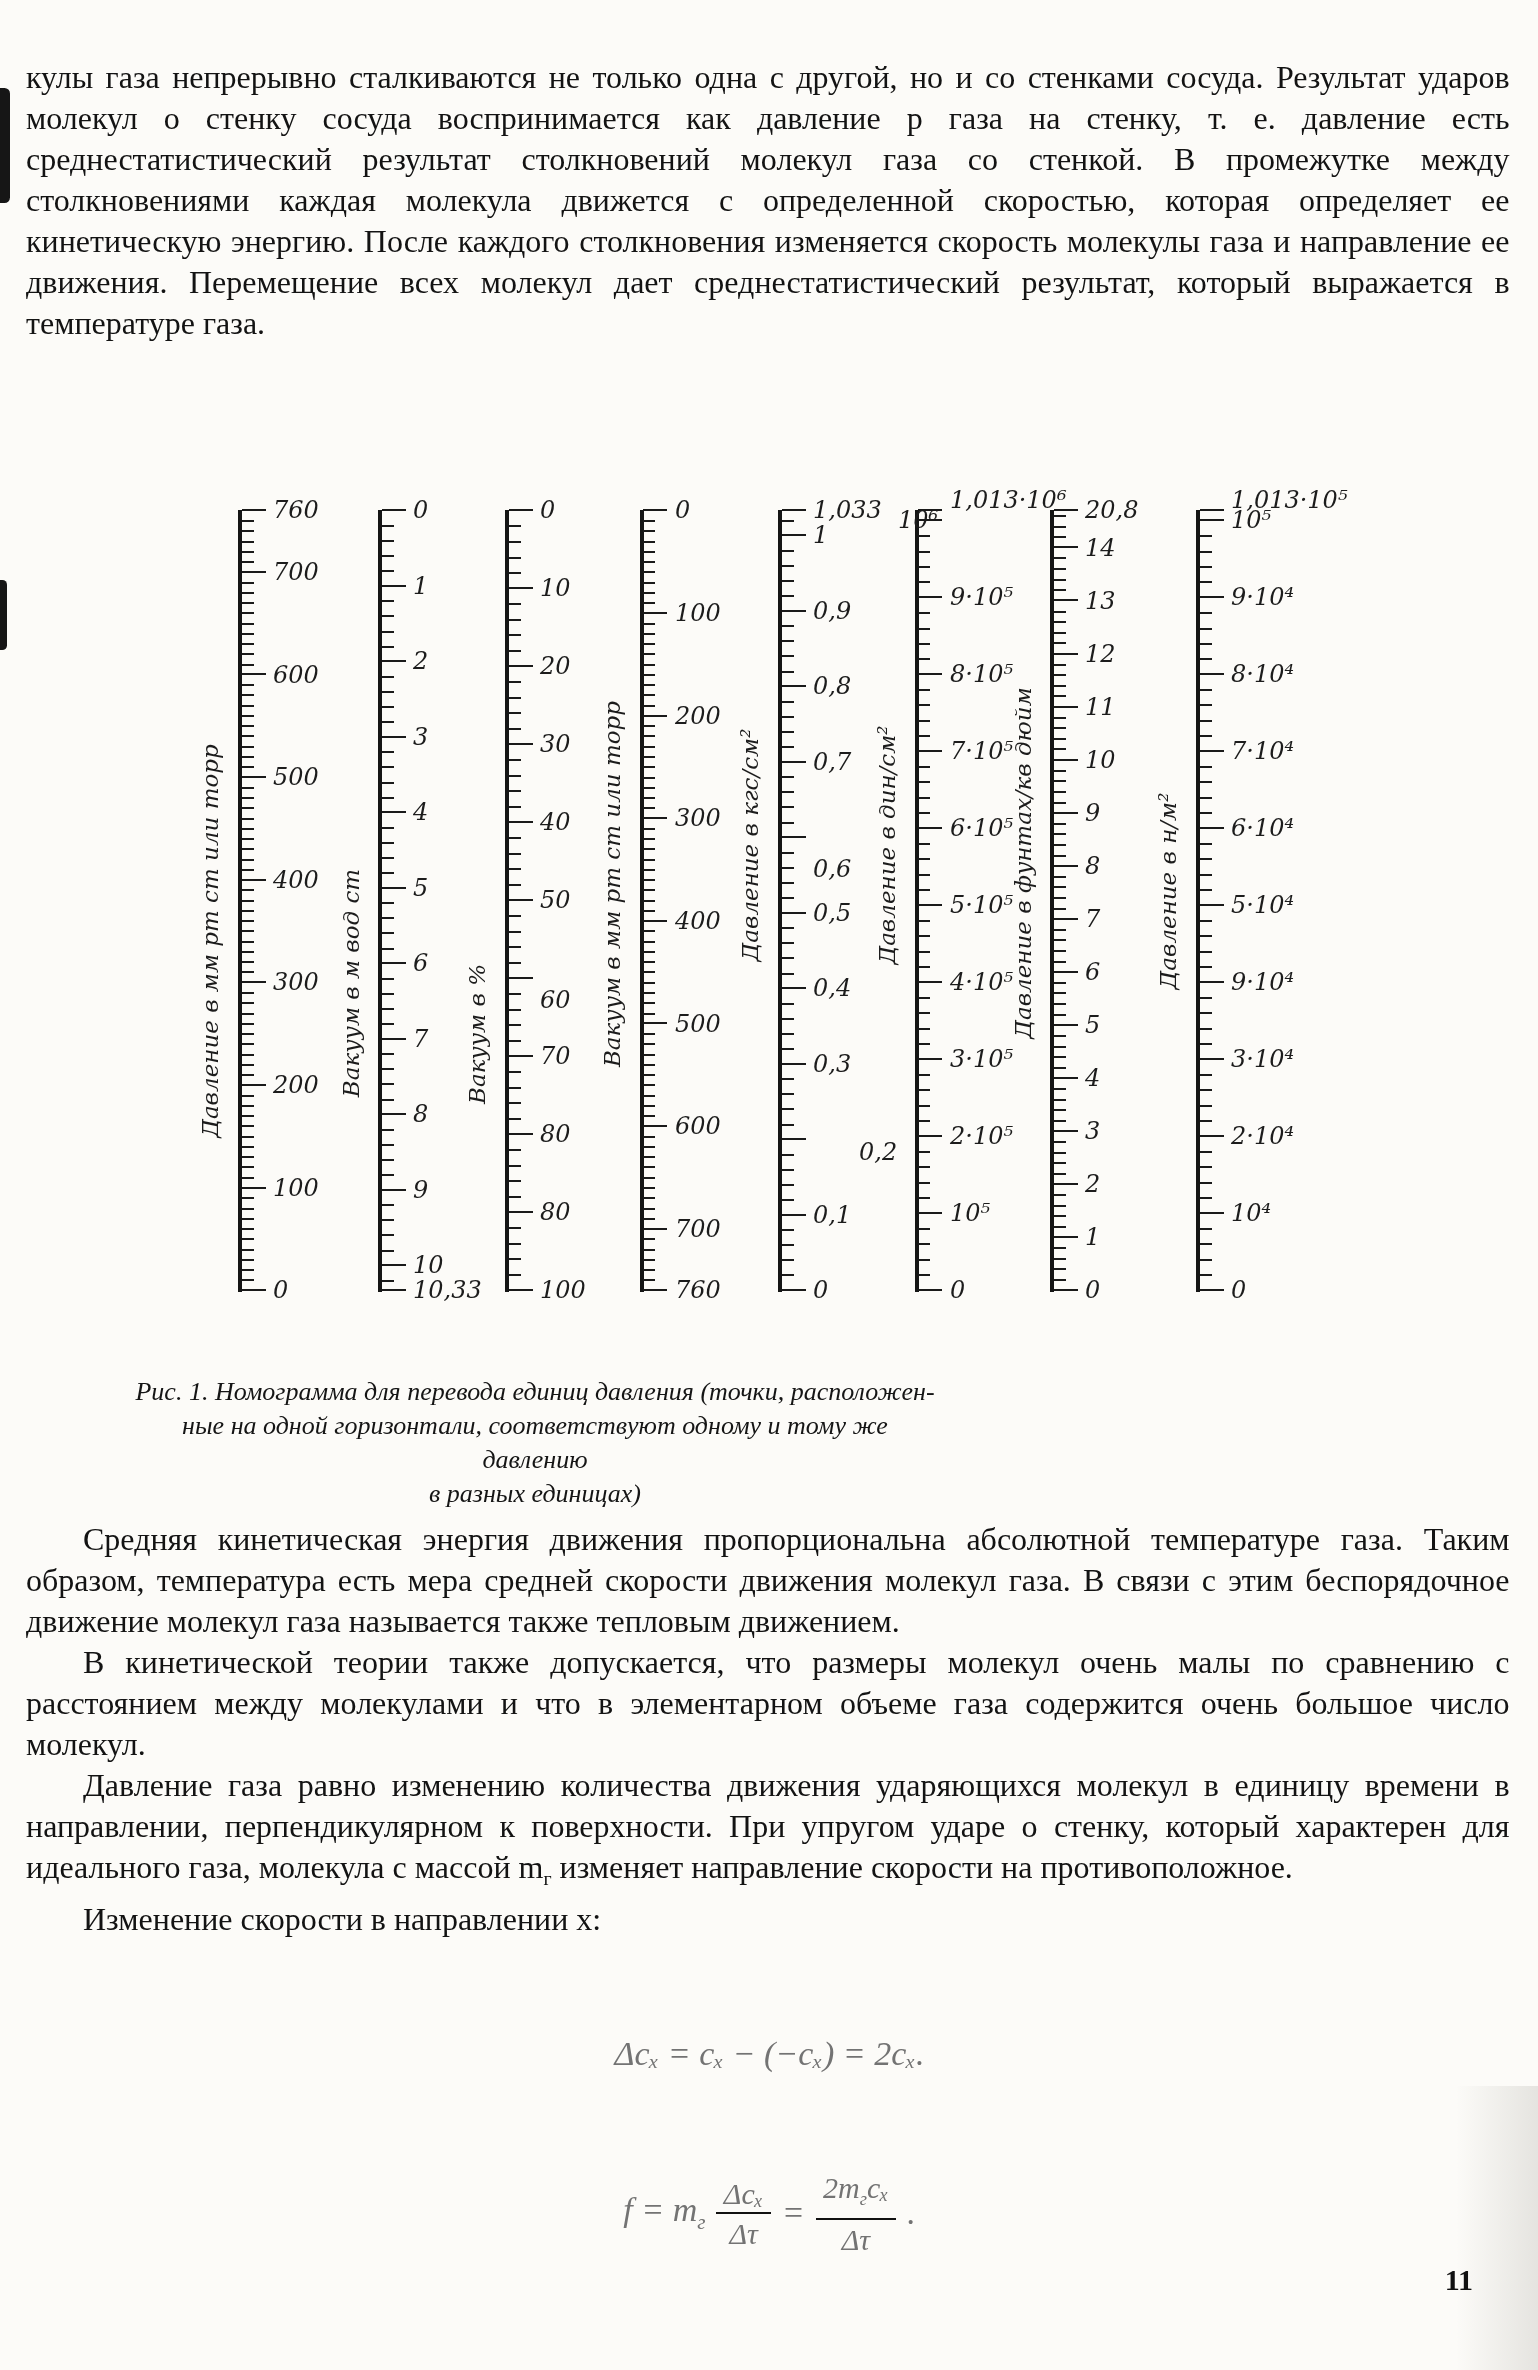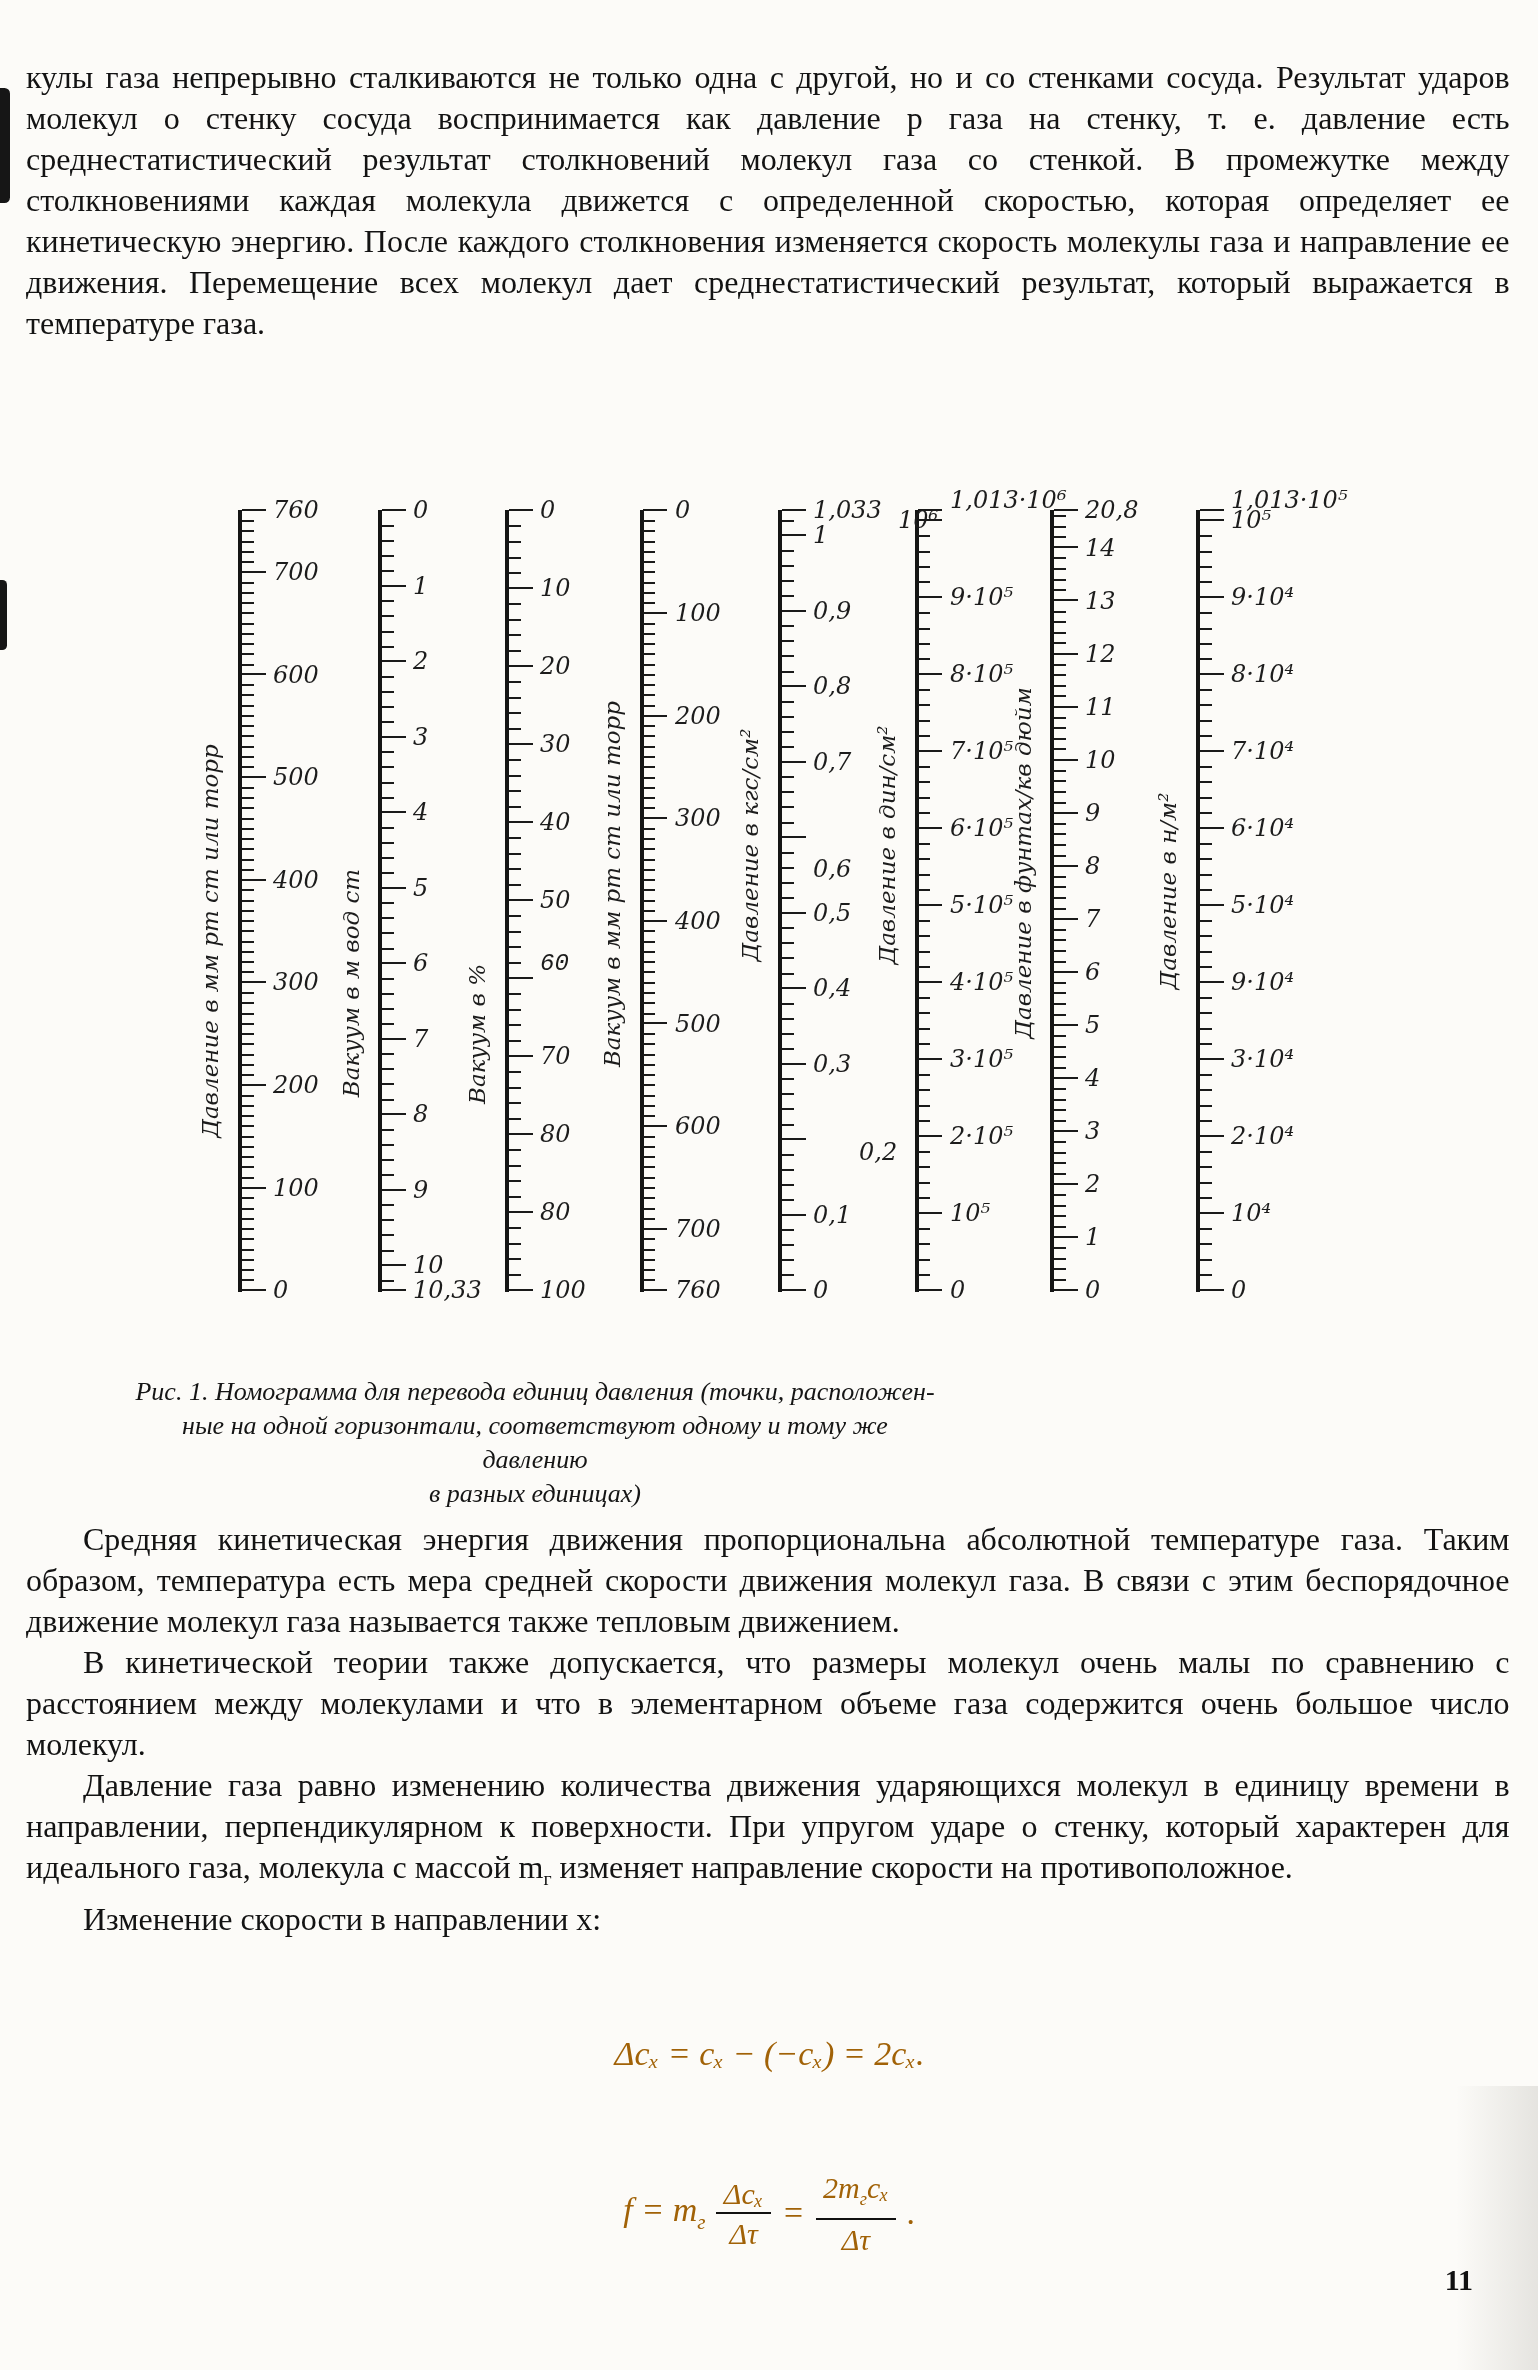--- a/index.html
+++ b/index.html
@@ -39,21 +39,21 @@
   
   #caption{
     position:absolute;left:129px;width:812px;top:1375px;
     text-align:center;font-style:italic;font-size:26px;line-height:34px;
     color:#151515;
   }
   
   .formula{
     position:absolute;left:0;width:1539px;
     display:flex;justify-content:center;align-items:center;
-    font-style:italic;font-size:34px;color:#a16207;
+    font-style:italic;font-size:34px;color:#737373;
     font-family:"Liberation Serif",serif;
   }
   #formula1{top:2035px;}
   #formula2{top:2171px;gap:11px;}
   .frac{display:inline-flex;flex-direction:column;align-items:center;font-size:30px;line-height:33px;}
   .frac .num{border-bottom:2.3px solid #111;padding:0 7.4px 2.8px 7.4px;}
   .frac .den{padding-top:2.8px;}
   sub{font-size:0.62em;}
   #para-force{top:2114px;}
   #page-number{
@@ -285,21 +285,21 @@
       <div class="tick-label" style="left: 540px; top: 108px;">10</div>
       <div class="tick" style="left: 509px; top: 185px; width: 24px; height: 2.3px;"></div>
       <div class="tick-label" style="left: 540px; top: 186px;">20</div>
       <div class="tick" style="left: 509px; top: 263px; width: 24px; height: 2.3px;"></div>
       <div class="tick-label" style="left: 540px; top: 264px;">30</div>
       <div class="tick" style="left: 509px; top: 341px; width: 24px; height: 2.3px;"></div>
       <div class="tick-label" style="left: 540px; top: 342px;">40</div>
       <div class="tick" style="left: 509px; top: 419px; width: 24px; height: 2.3px;"></div>
       <div class="tick-label" style="left: 540px; top: 420px;">50</div>
       <div class="tick" style="left: 509px; top: 497px; width: 24px; height: 2.3px;"></div>
-      <div class="tick-label" style="left: 540px; top: 484px; font-family: Liberation Mono, monospace;">60</div>
+      <div class="tick-label" style="left: 540px; top: 520px;">60</div>
       <div class="tick" style="left: 509px; top: 575px; width: 24px; height: 2.3px;"></div>
       <div class="tick-label" style="left: 540px; top: 576px;">70</div>
       <div class="tick" style="left: 509px; top: 653px; width: 24px; height: 2.3px;"></div>
       <div class="tick-label" style="left: 540px; top: 654px;">80</div>
       <div class="tick" style="left: 509px; top: 731px; width: 24px; height: 2.3px;"></div>
       <div class="tick-label" style="left: 540px; top: 732px;">80</div>
       <div class="tick" style="left: 509px; top: 809px; width: 24px; height: 2.3px;"></div>
       <div class="tick-label" style="left: 540px; top: 810px;">100</div>
       <div class="scale-title" style="left: 477px; top: 554px;">Вакуум в %</div>
       <div class="axis" style="left: 640px; top: 30px; height: 782px;"></div>

